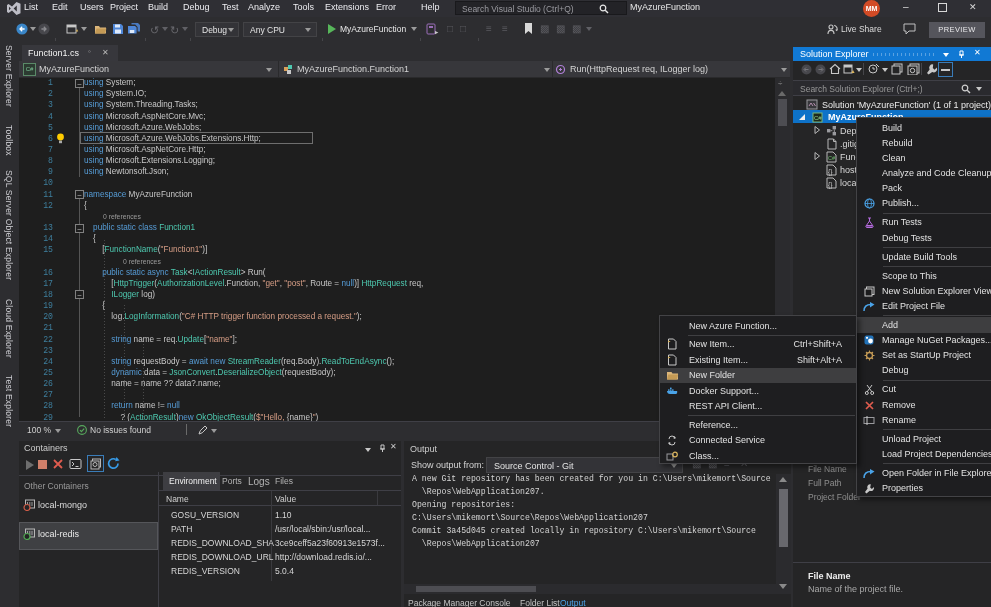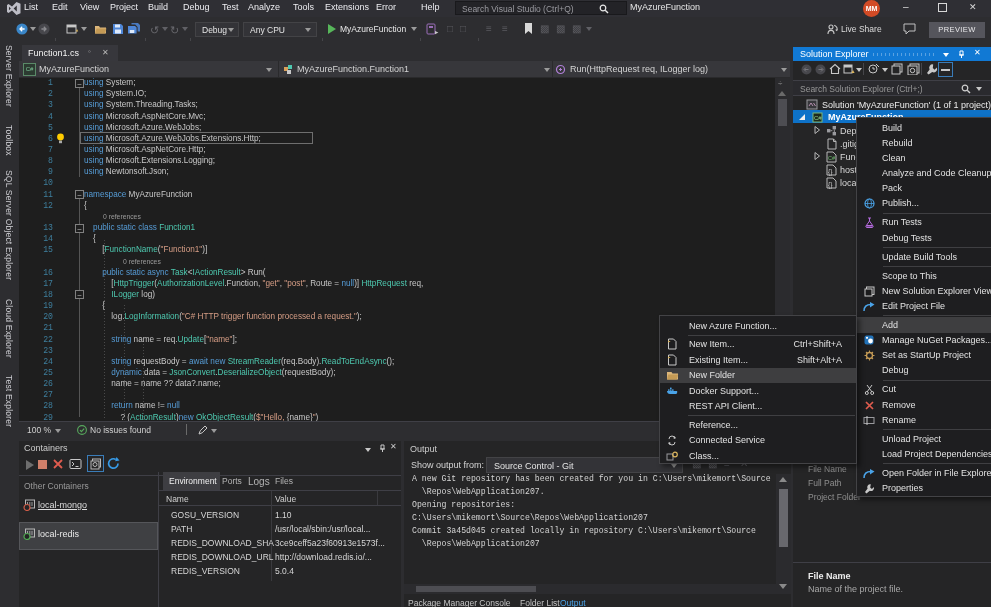--- a/index.html
+++ b/index.html
@@ -48,21 +48,21 @@
 </style>
 </head>
 <body>
 
 <div id="titlebar">
   <svg class="abs" style="left:6px;top:2px" width="16" height="13" viewBox="0 0 16 13">
       <path d="M10.5 0 L6 4.6 L2.6 2.1 L1 2.9 L1 10.1 L2.6 10.9 L6 8.4 L10.5 13 L14.5 11.3 L14.5 1.7 Z M3 8.2 L3 4.8 L4.8 6.5 Z M7.6 6.5 L10.8 3.4 L10.8 9.6 Z" fill="#bdbdc6"></path>
     </svg>
   <span class="mi" style="left:24px">List</span>
   <span class="mi" style="left:52px">Edit</span>
-  <span class="mi" style="left:80px">View</span>
+  <span class="mi" style="left:80px">Users</span>
   <span class="mi" style="left:110px">Project</span>
   <span class="mi" style="left:148px">Build</span>
   <span class="mi" style="left:183px">Debug</span>
   <span class="mi" style="left:222px">Test</span>
   <span class="mi" style="left:248px">Analyze</span>
   <span class="mi" style="left:293px">Tools</span>
   <span class="mi" style="left:325px">Extensions</span>
   <span class="mi" style="left:376px">Error</span>
   <span class="mi" style="left:421px">Help</span>
   <div id="searchbox">
@@ -318,21 +318,21 @@
       <path d="M9.5 0 L12.5 3.5 L8.2 4.2 Z" fill="#379ae6"></path>
     </svg>
   <div class="abs" style="left:0;top:33.5px;width:382px;height:1px;background:#3f3f46"></div>
 
   <span class="abs" style="left:5px;top:40px;font-size:8.5px;color:#9a9a9a;">Other Containers</span>
   <svg class="abs" style="left:4px;top:58px" width="13" height="12" viewBox="0 0 13 12">
       <rect x="2.5" y="1" width="9" height="8" fill="none" stroke="#b8b8b8"></rect>
       <path d="M4.5 3 v4 M6.8 3 v4 M9 3 v4" stroke="#b8b8b8" stroke-width=".8"></path>
       <circle cx="4" cy="8.5" r="3" fill="#252526" stroke="#cf5b47" stroke-width="1.2"></circle>
     </svg>
-  <span class="abs" style="left:19px;top:59px;font-size:9px;color:#dcdcdc;text-decoration:underline;">local-mongo</span>
+  <span class="abs" style="left:19px;top:59px;font-size:9px;color:#dcdcdc;">local-mongo</span>
   <div class="abs" style="left:0px;top:81px;width:139px;height:28px;background:#3f4043;border:1px solid #55565a;box-sizing:border-box;"></div>
   <svg class="abs" style="left:4px;top:87px" width="13" height="12" viewBox="0 0 13 12">
       <rect x="2.5" y="1" width="9" height="8" fill="none" stroke="#b8b8b8"></rect>
       <path d="M4.5 3 v4 M6.8 3 v4 M9 3 v4" stroke="#b8b8b8" stroke-width=".8"></path>
       <circle cx="4" cy="8.5" r="3" fill="#252526" stroke="#4faa51" stroke-width="1.2"></circle>
     </svg>
   <span class="abs" style="left:19px;top:88px;font-size:9px;color:#e8e8e8;">local-redis</span>
   <div class="abs" style="left:139px;top:31px;width:1px;height:135px;background:#3f3f46"></div>
 
   <div class="abs" style="left:144px;top:31px;width:57px;height:18px;background:#3e3e42;color:#f0f0f0;font-size:8.5px;">

